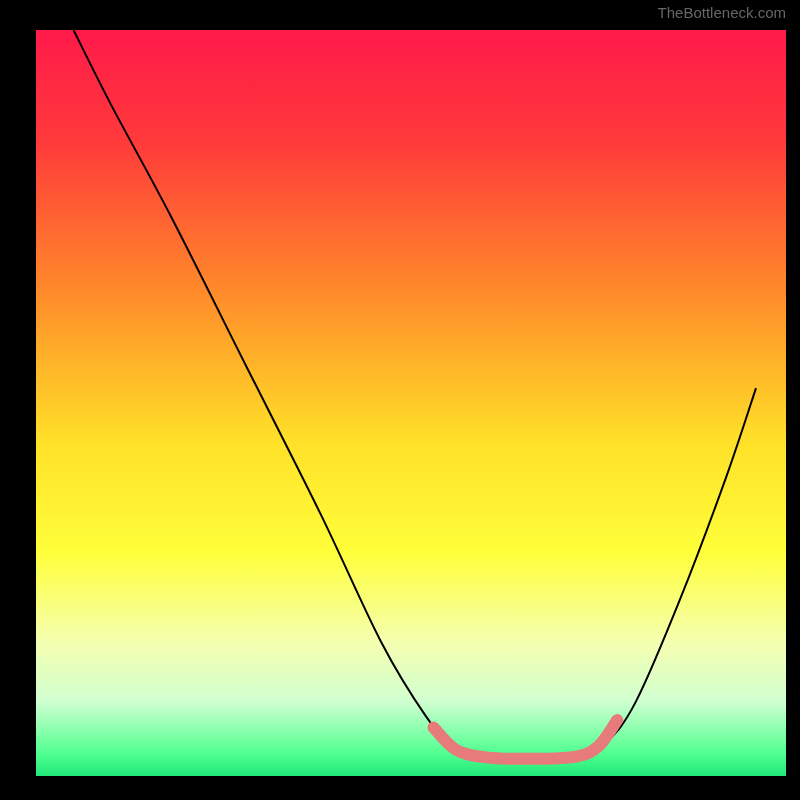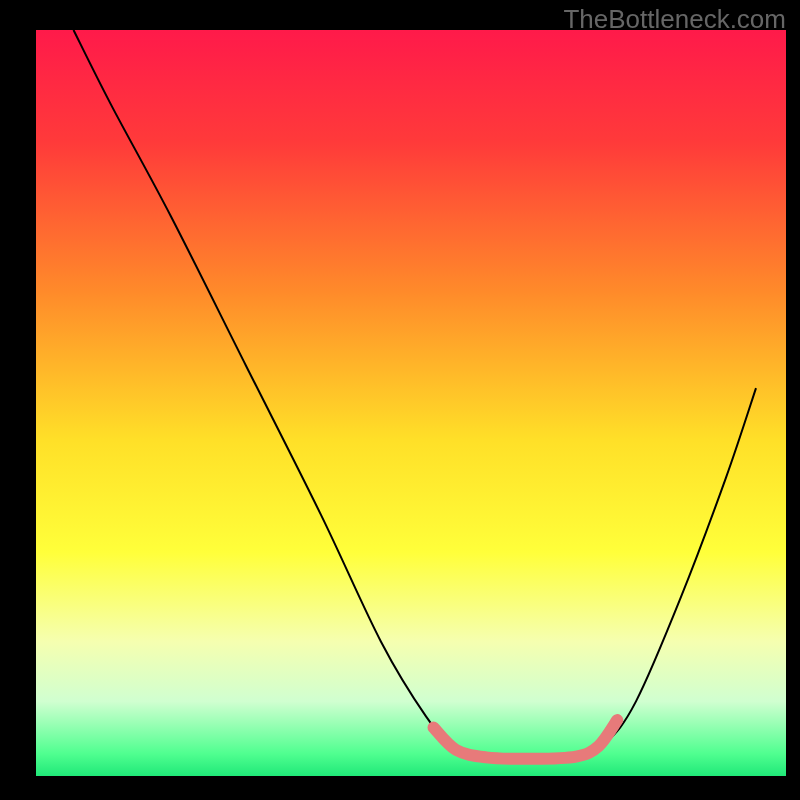--- a/index.html
+++ b/index.html
@@ -16,21 +16,21 @@
     top: 0;
     left: 0;
     width: 800px;
     height: 800px;
   }
   #watermark {
     position: absolute;
     top: 4px;
     right: 14px;
     color: #666;
-    font-size: 26px;
+    font-size: 15px;
     font-weight: normal;
     z-index: 10;
     font-family: Arial, sans-serif;
   }
 </style>
 </head>
 <body>
 
 <div id="watermark">TheBottleneck.com</div>
 

